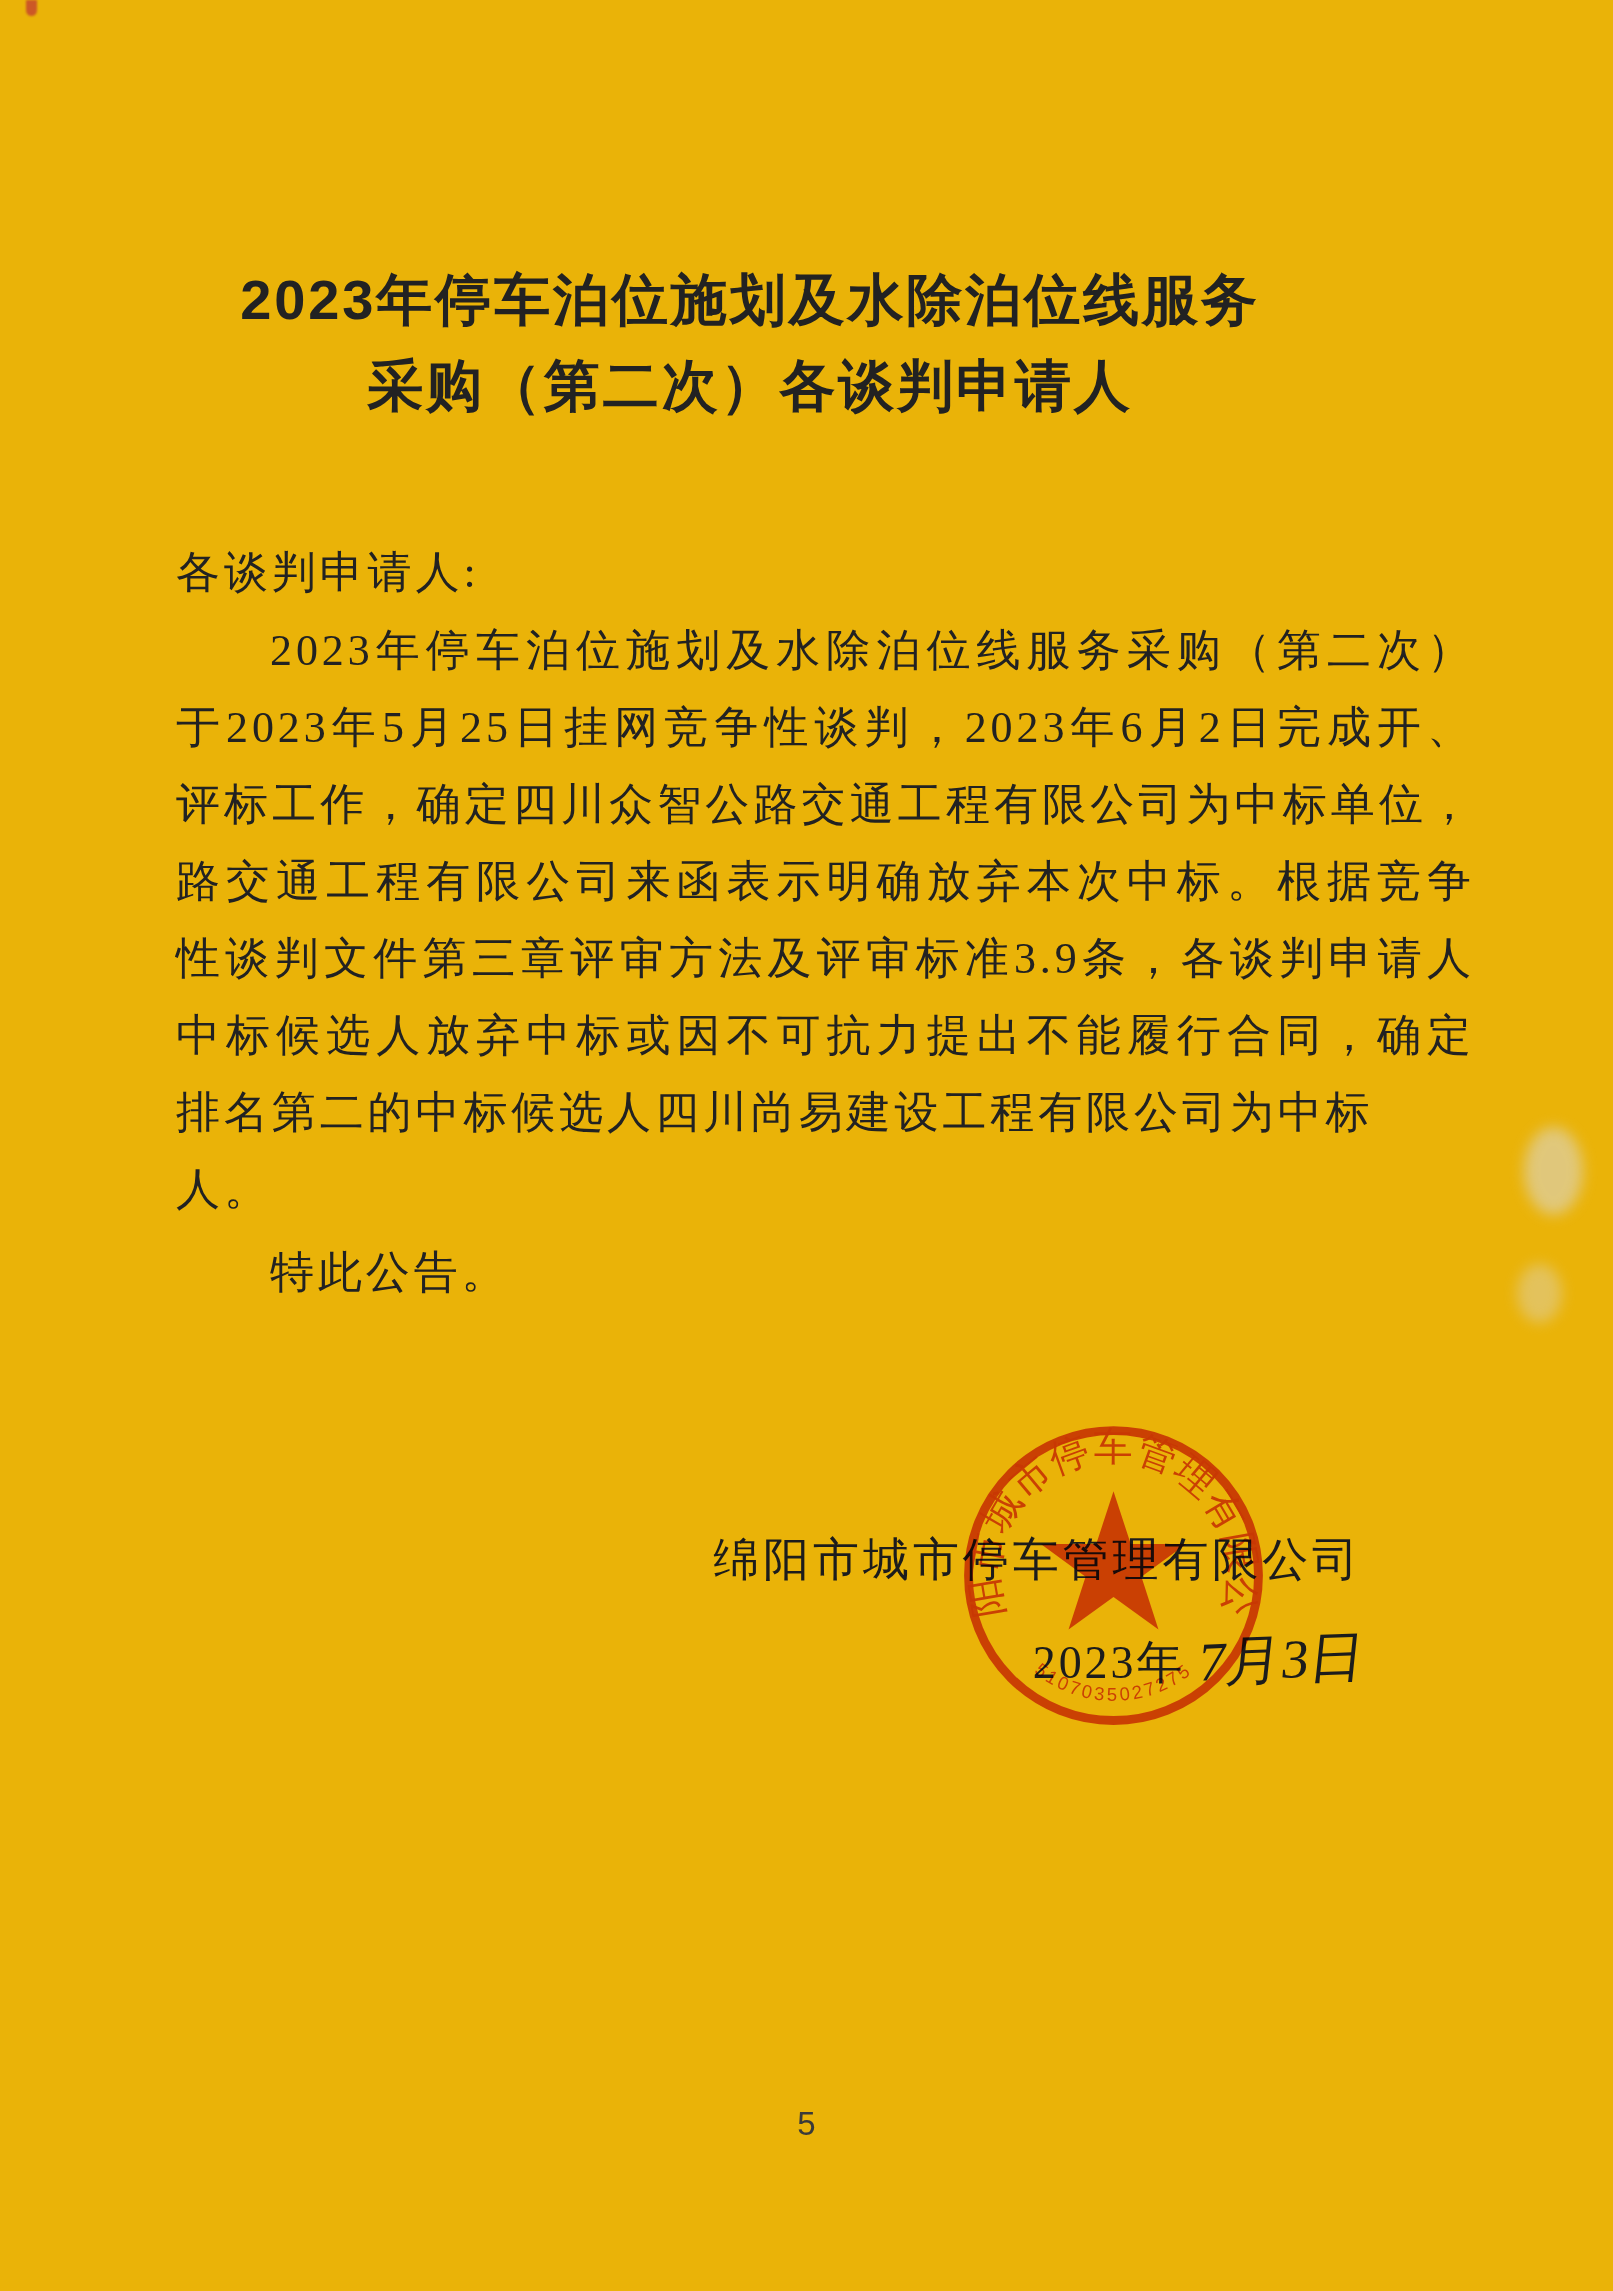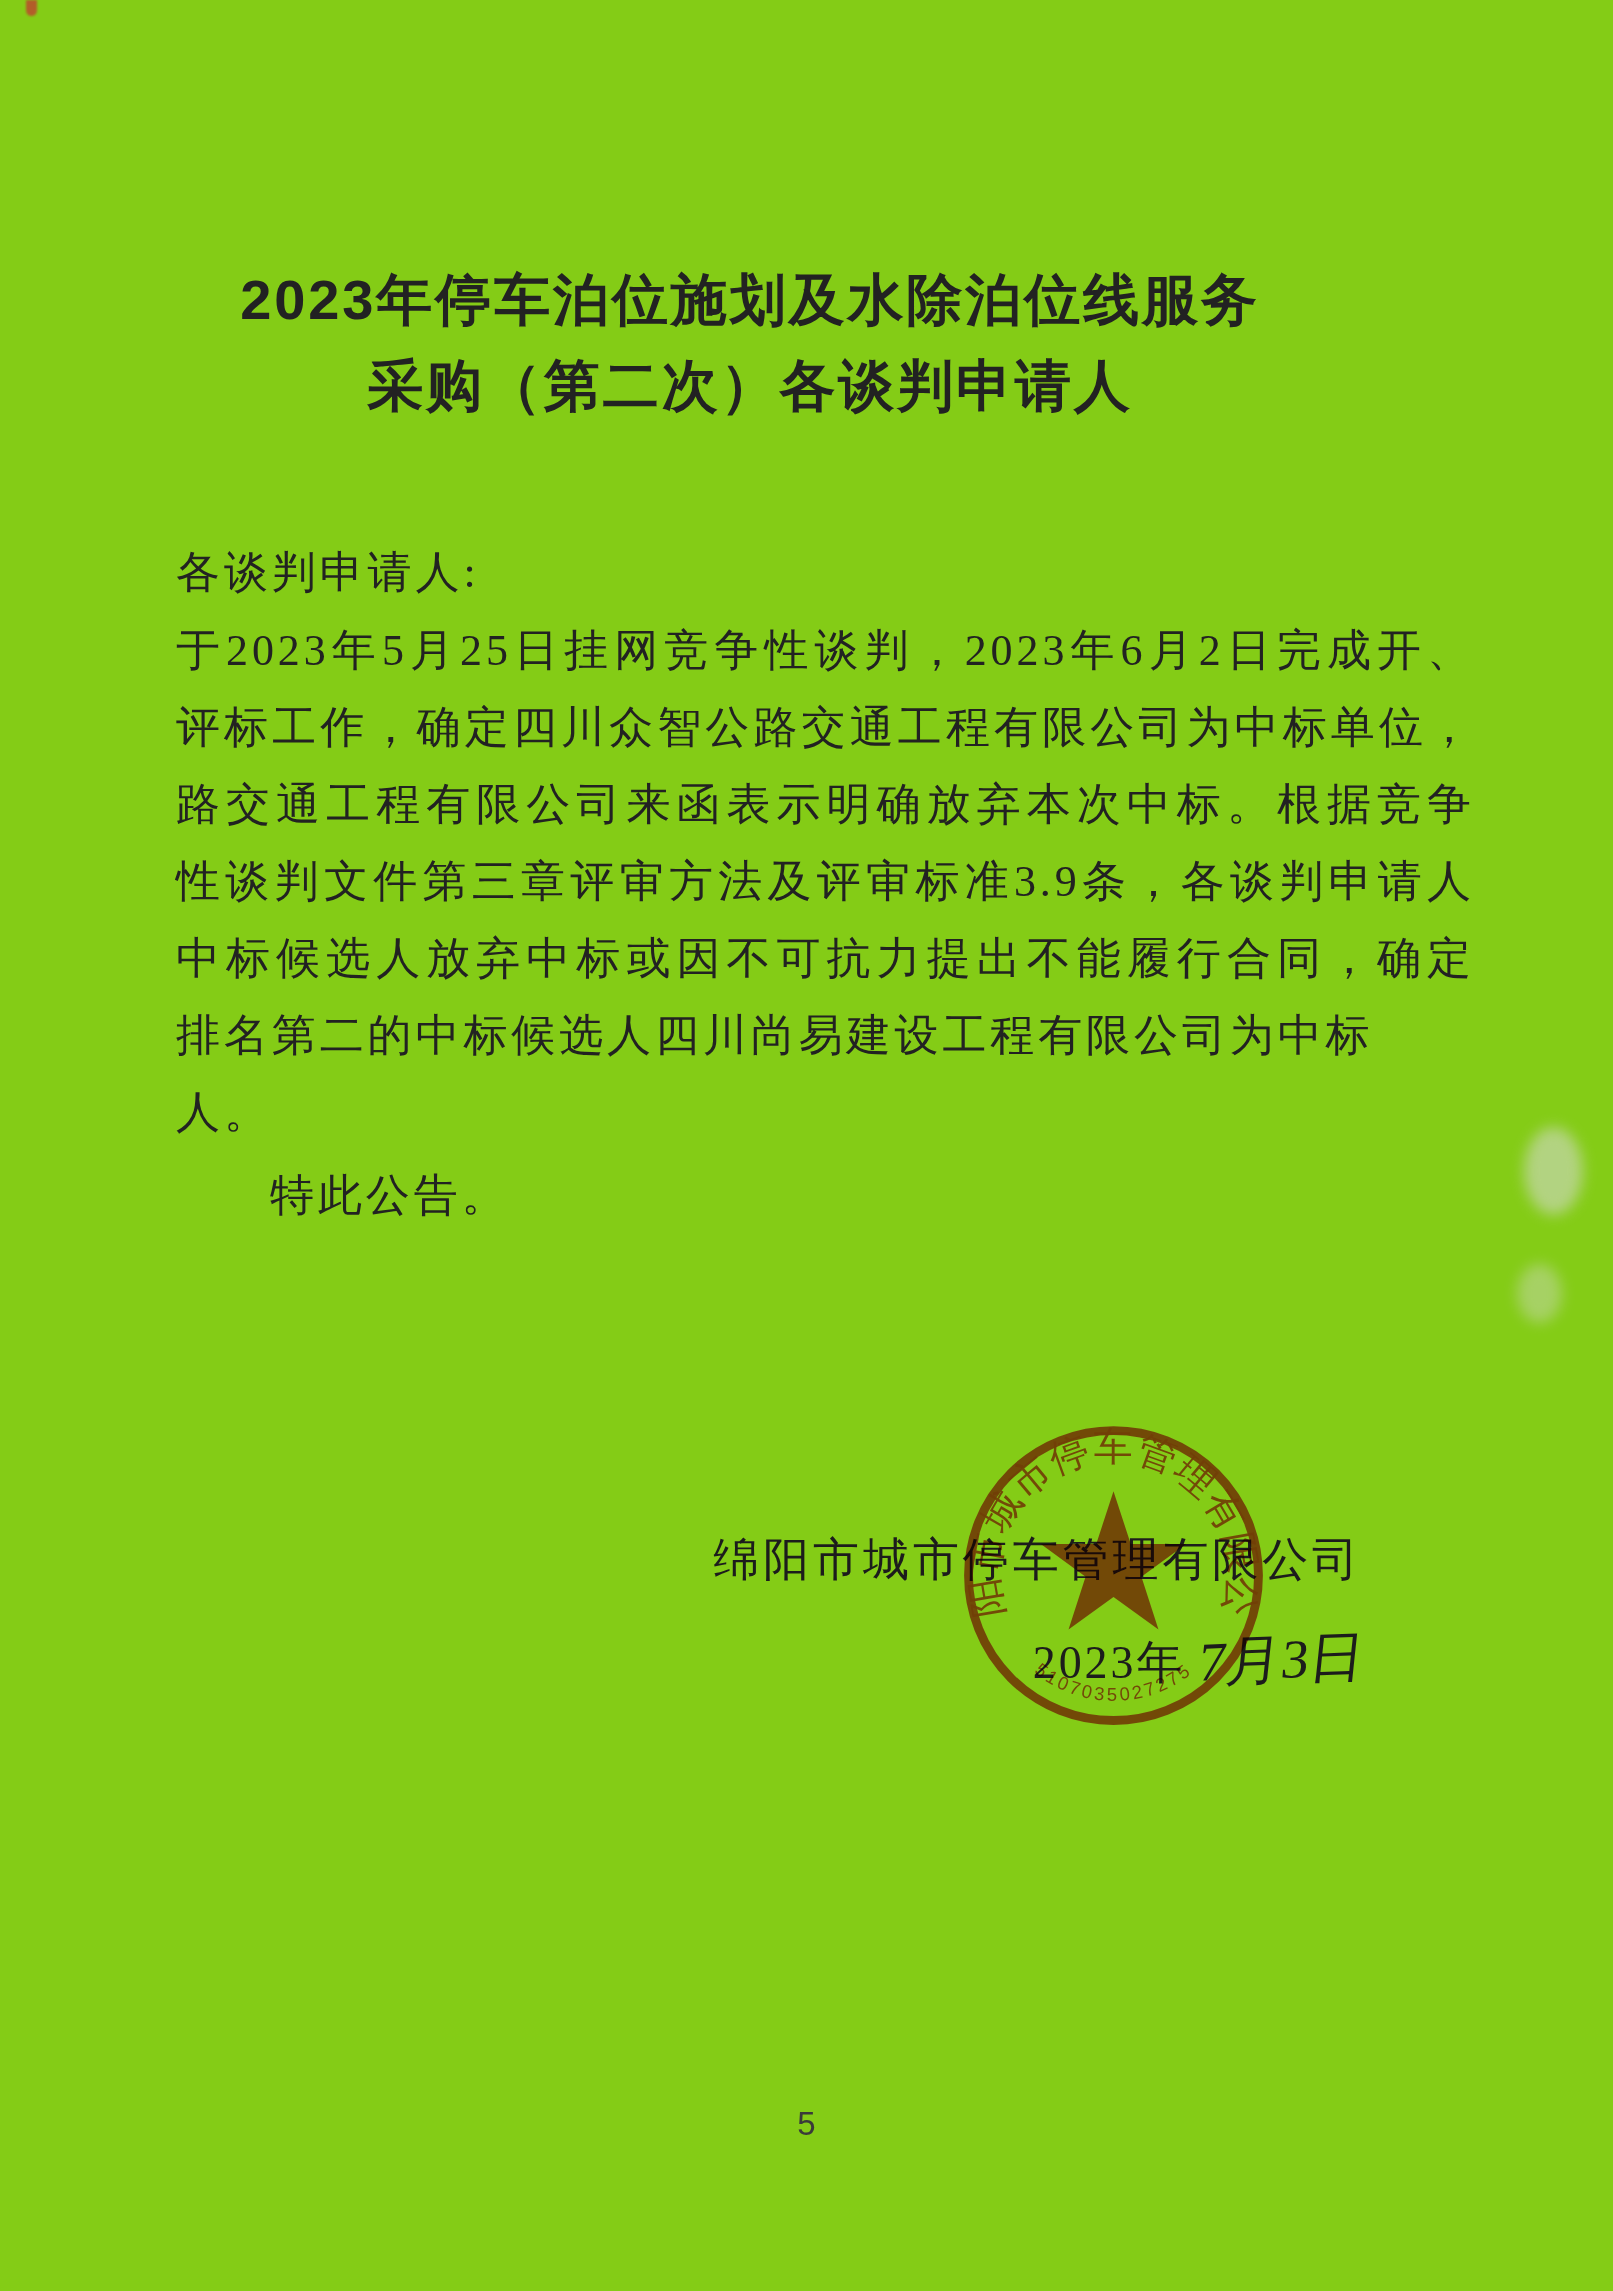--- a/index.html
+++ b/index.html
@@ -1,21 +1,21 @@
 <!DOCTYPE html>
 <html><head>
 <meta charset="utf-8">
 <style>
   * { margin:0; padding:0; box-sizing:border-box; }
   html,body { background:#888; }
   .page {
     position:relative;
     width:1613px; height:2292px;
     margin:0 auto;
-    background:#84cc16;
+    background:#eab308;
     overflow:hidden;
     color:#1f1f1f;
     font-family:"Liberation Serif","DejaVu Serif",serif;
   }
   
   .title-block {
     position:absolute; top:257px; left:118px; width:1264px;
     text-align:center;
     font-family:"Liberation Sans","DejaVu Sans",sans-serif;
     font-weight:700;
@@ -106,20 +106,21 @@
   <div class="smudge s1"></div>
   <div class="smudge s2"></div>
 
   <div class="title-block">
     <div>2023年停车泊位施划及水除泊位线服务</div>
     <div>采购（第二次）各谈判申请人</div>
   </div>
 
   <div class="content">
     <div class="salutation">各谈判申请人:</div>
+    <div class="bodyline jfull indent">2023年停车泊位施划及水除泊位线服务采购（第二次）</div>
     <div class="bodyline jfull">于2023年5月25日挂网竞争性谈判，2023年6月2日完成开、</div>
     <div class="bodyline jfull">评标工作，确定四川众智公路交通工程有限公司为中标单位，</div>
     <div class="bodyline jfull">路交通工程有限公司来函表示明确放弃本次中标。根据竞争</div>
     <div class="bodyline jfull">性谈判文件第三章评审方法及评审标准3.9条，各谈判申请人</div>
     <div class="bodyline jfull">中标候选人放弃中标或因不可抗力提出不能履行合同，确定</div>
     <div class="bodyline">排名第二的中标候选人四川尚易建设工程有限公司为中标</div>
     <div class="bodyline">人。</div>
     <div class="closing">特此公告。</div>
   </div>
 

